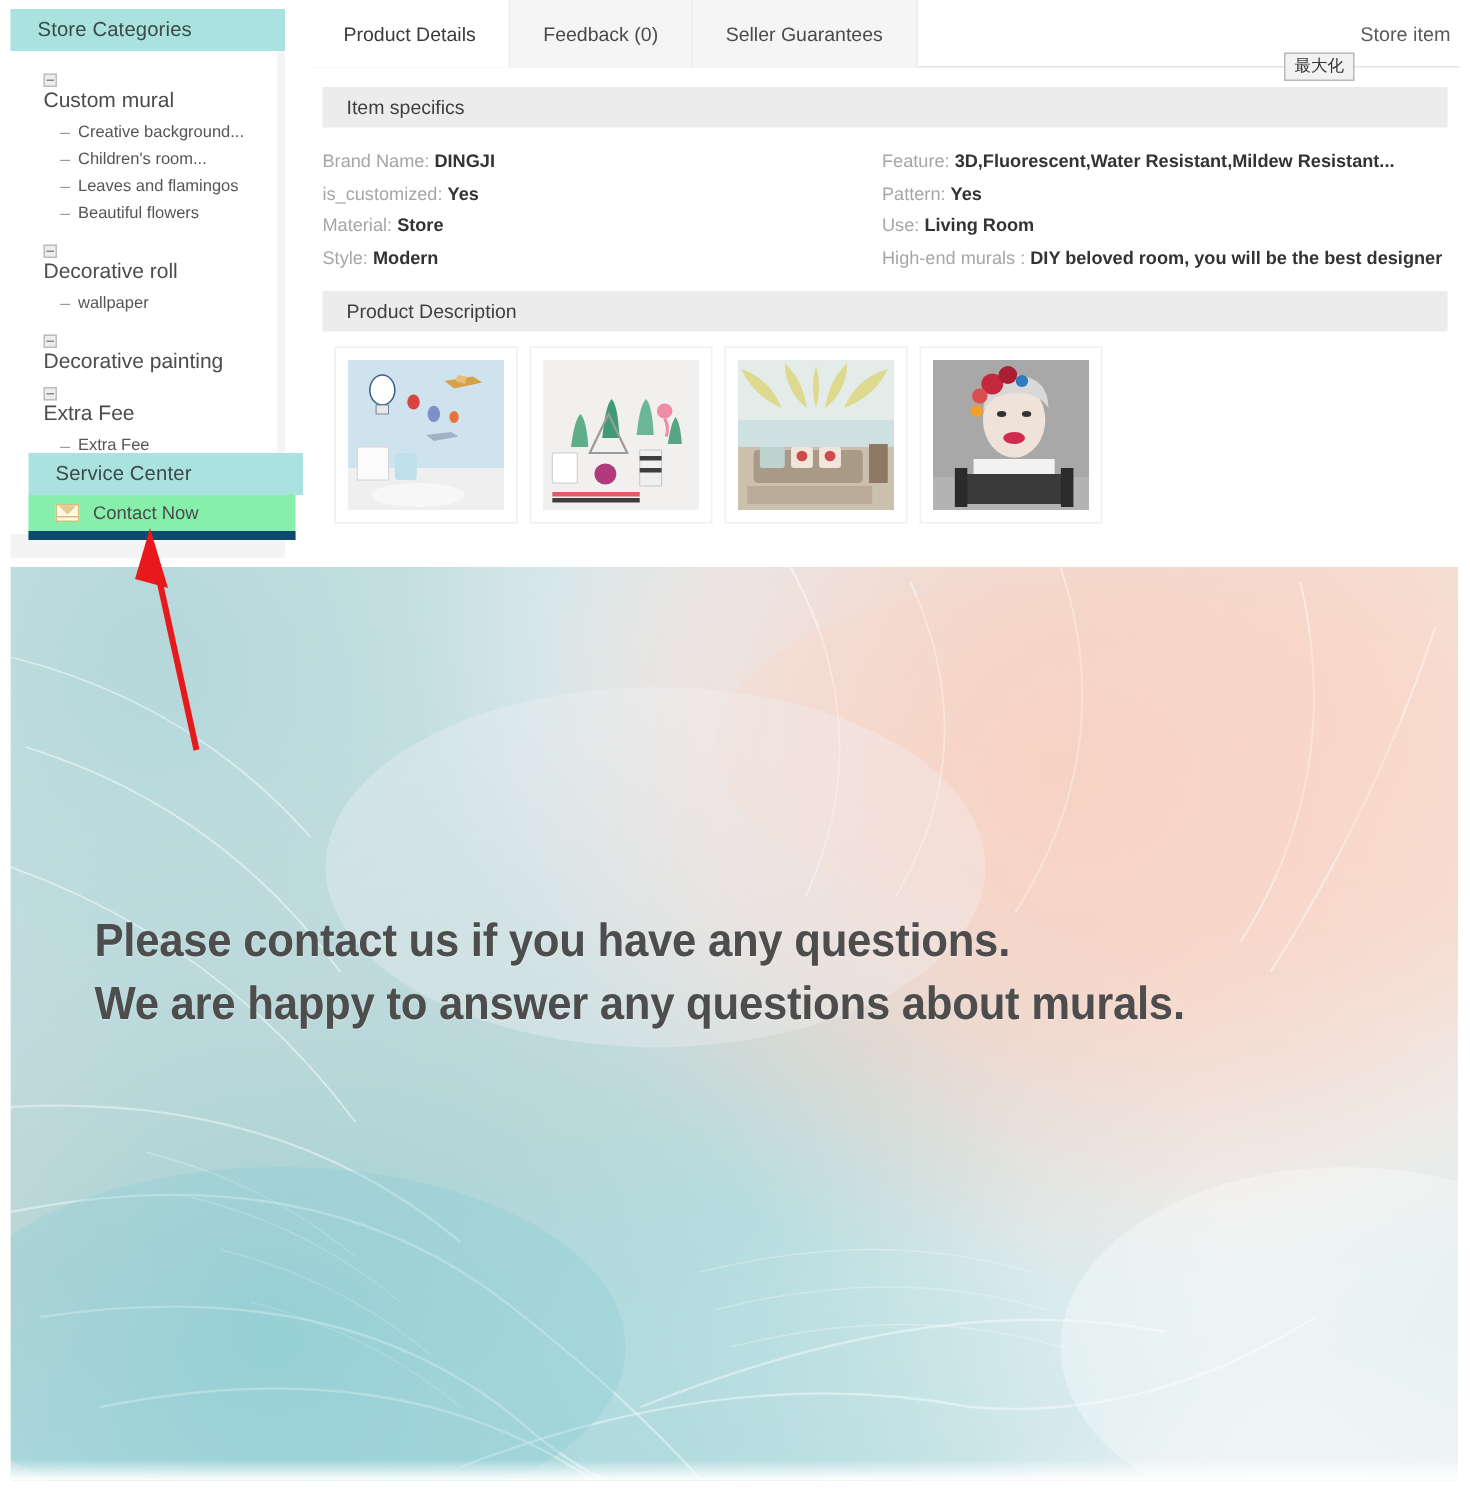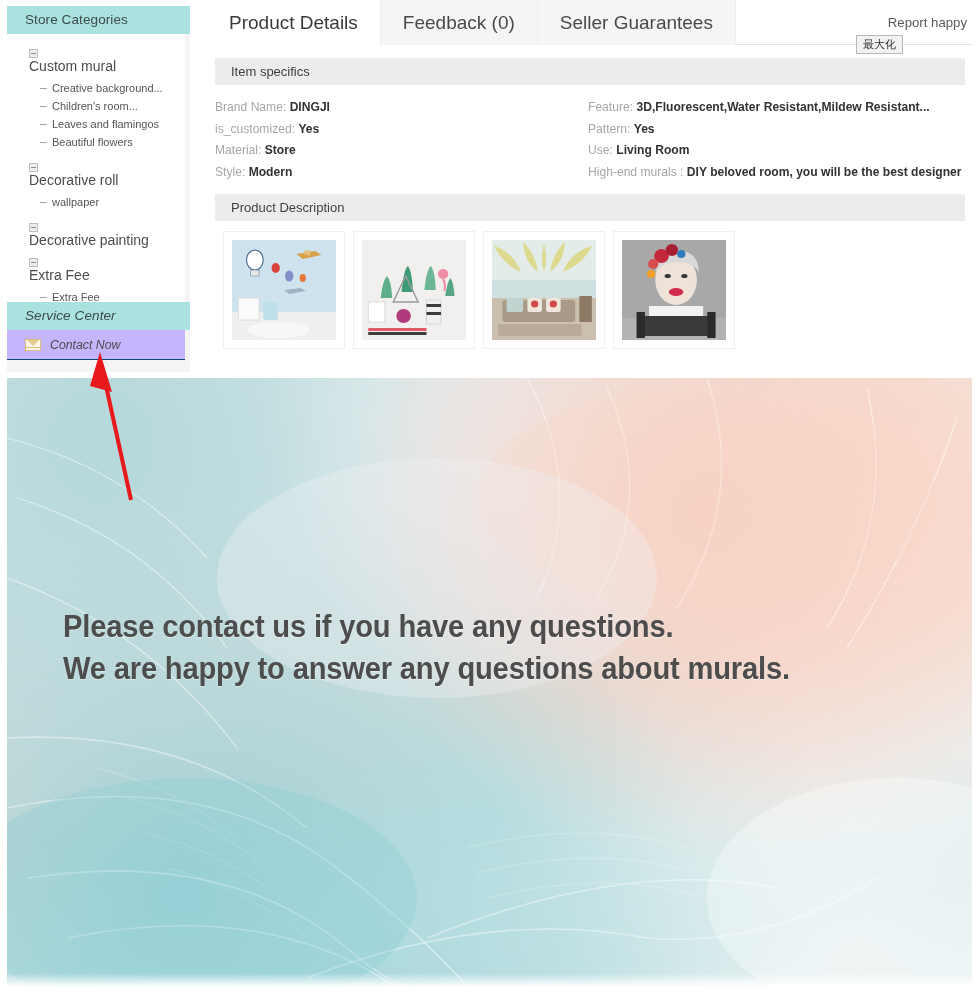--- a/index.html
+++ b/index.html
@@ -49,25 +49,25 @@
   .cat-child {
     padding:3px 0 3px 45px;
     font-size:11px; color:#555;
     position:relative;
   }
   .cat-child::before {
     content:"–"; position:absolute; left:33px; top:2px; color:#9a9a9a; font-size:12px;
   }
   .cat-gap { height:7px; }
 
-  .service-panel { position:absolute; left:0px; top:296px; width:183px;font-style:italic; }
+  .service-panel { position:absolute; left:12px; top:296px; width:183px; }
   .service-body {
-    background:#c4b5fd; width:178px; height:30px;
+    background:#86efac; width:178px; height:30px;
     display:flex; align-items:center; padding-left:18px;
-    border-bottom:1px solid #0c4a6e;
+    border-bottom:6px solid #0c4a6e;
   }
   .env {
     width:16px; height:12px; border:1px solid #d8bd7e; background:#fdf7e6;
     position:relative; margin-right:9px; flex:0 0 auto;
   }
   .env::before{
     content:""; position:absolute; left:0px; top:0px; width:14px; height:7px;
     border-bottom:1px solid #d8bd7e;
     transform: skewY(0deg);
   }
@@ -85,21 +85,21 @@
     background:#ffffff;
   }
   .tabbar {
     position:relative; height:45px; border-bottom:1px solid #e3e3e3;
     background:#ffffff;
   }
   .tabs { display:flex; align-items:flex-end; height:45px; }
   .tab {
     height:45px; line-height:45px;
     padding:0 22px;
-    font-size:19px; color:#4a4a4a;
+    font-size:13px; color:#4a4a4a;
     background:#f5f5f5; border-right:1px solid #ededed;
     white-space:nowrap;
   }
   .tab.active { background:#ffffff; color:#3a3a3a; border-right:1px solid #ededed; }
   .report {
     position:absolute; right:6px; top:0; height:45px; line-height:45px;
     font-size:13.2px; color:#5a5a5a;
   }
   .tooltip {
     position:absolute; left:856px; top:35px;
@@ -233,21 +233,21 @@
     </div>
 
     <div class="main">
 
       <div class="tabbar">
         <div class="tabs">
           <div class="tab active">Product Details</div>
           <div class="tab">Feedback (0)</div>
           <div class="tab">Seller Guarantees</div>
         </div>
-        <div class="report">Report happy</div>
+        <div class="report">Store item</div>
       </div>
 
       <div class="sec-head">Item specifics</div>
 
       <div class="specs">
         <div class="spec-col left">
           <div class="spec-row">
             <span>Brand Name:</span>
             <b>DINGJI</b>
           </div>

